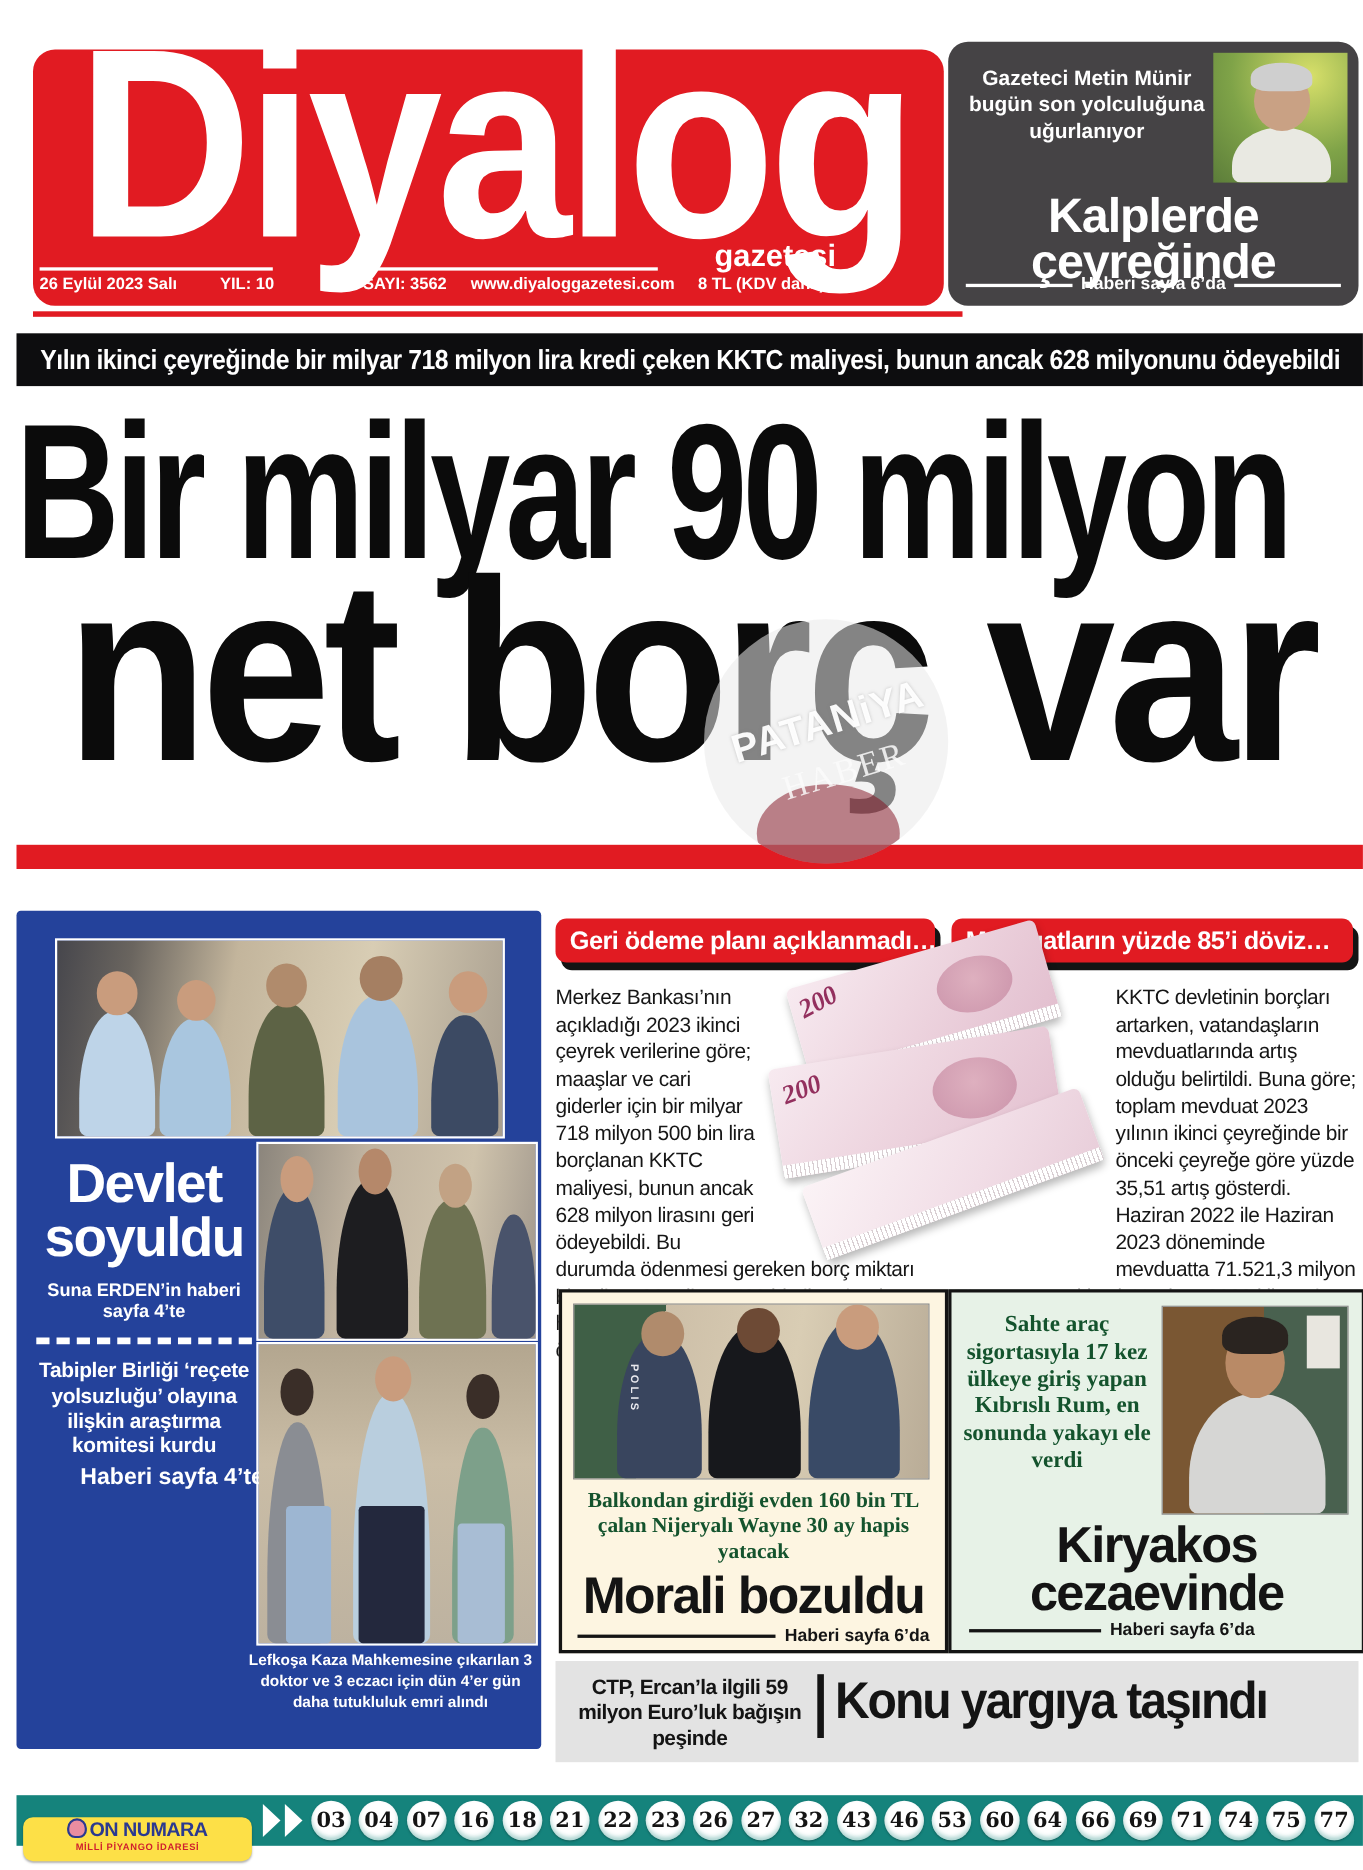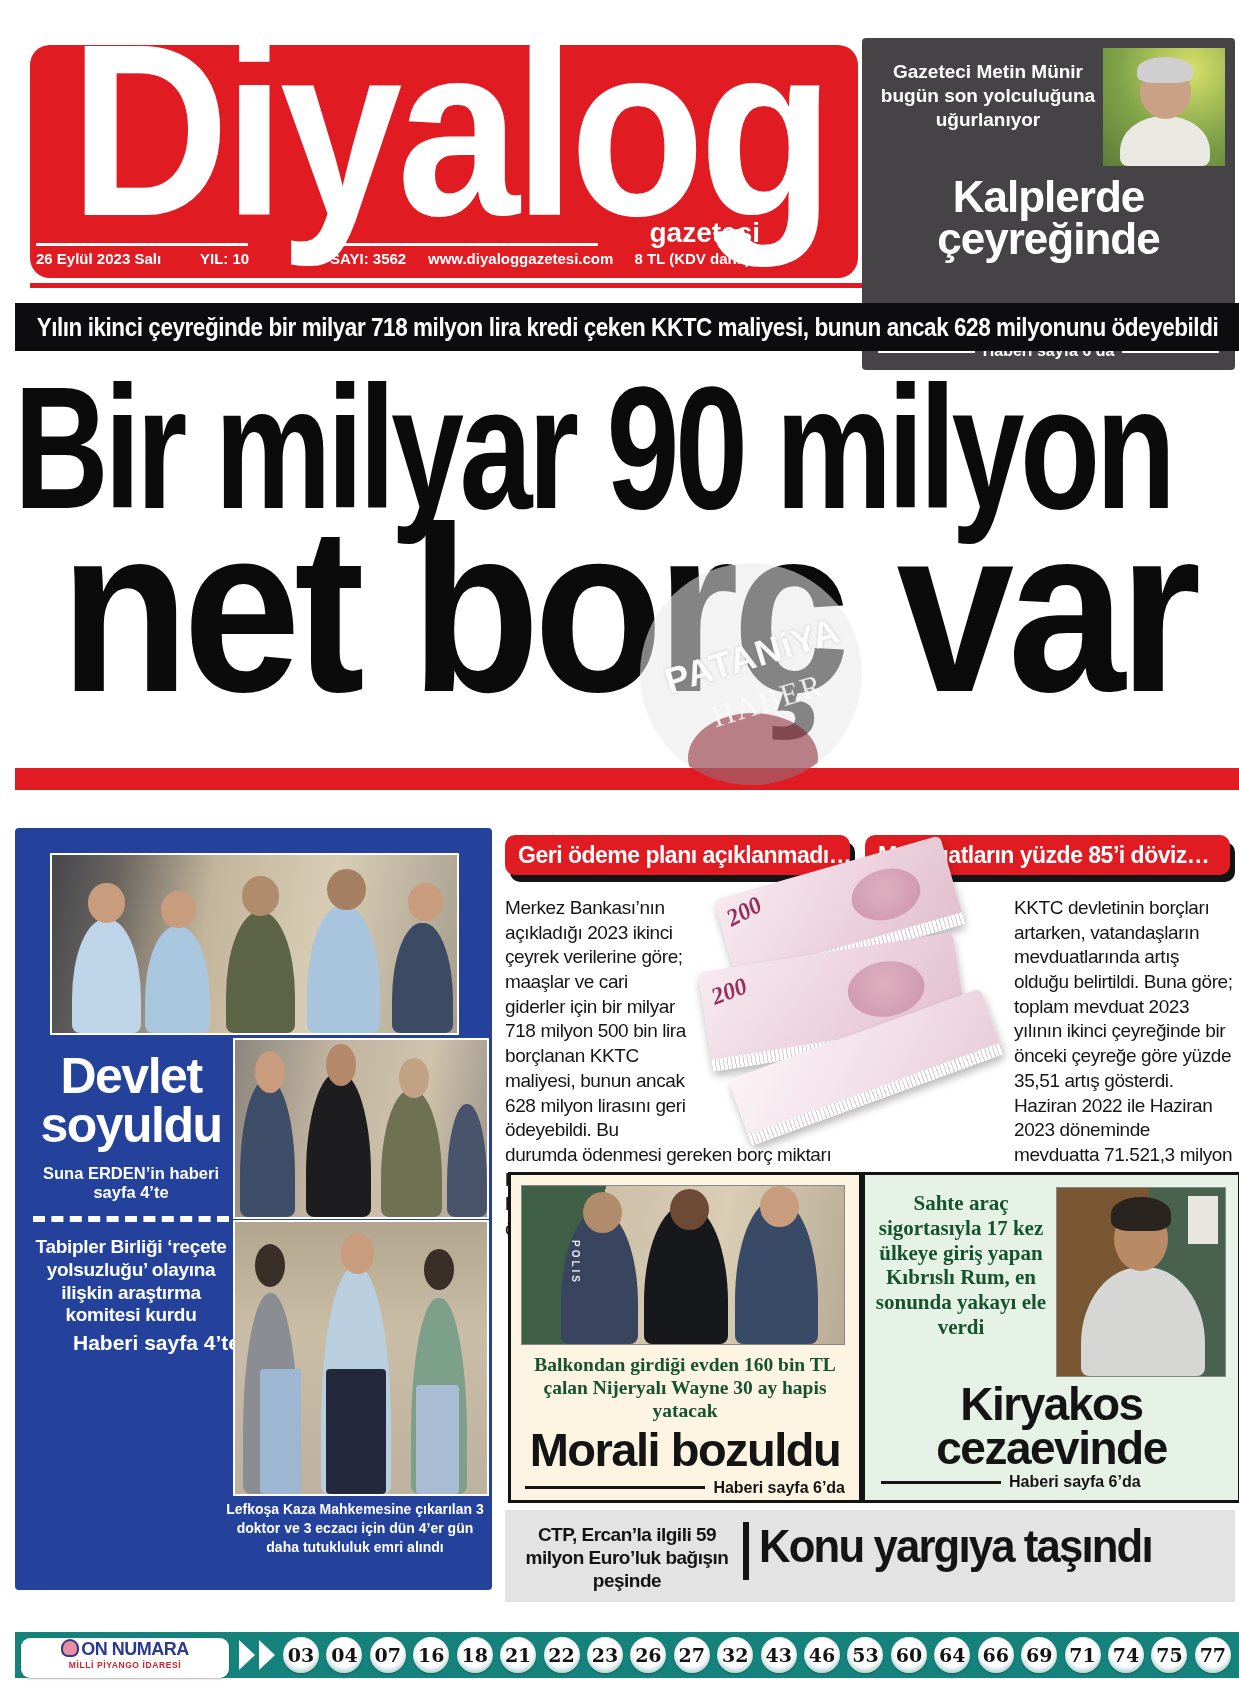--- a/index.html
+++ b/index.html
@@ -10,21 +10,21 @@
             border-radius:20px;}
   .mast-title{position:absolute;left:40px;top:-68px;font-size:245px;font-weight:bold;color:#fff;
               letter-spacing:-6px;line-height:1.25;transform:scaleX(.9);transform-origin:left top;
               white-space:nowrap;z-index:2;}
   .mast-rule{position:absolute;height:3px;background:#fff;top:198px;}
   .mast-small{position:absolute;top:205px;color:#fff;font-size:15px;font-weight:bold;white-space:nowrap;}
   .mast-gaz{position:absolute;right:98px;top:172px;color:#fff;font-size:28px;font-weight:bold;z-index:3;}
   .mast-price{position:absolute;right:108px;top:205px;color:#fff;font-size:15px;font-weight:bold;z-index:3;}
   .red-rule{position:absolute;left:30px;top:283px;width:845px;height:5px;background:#e11b22;}
   
-  .obit{position:absolute;left:862px;top:38px;width:373px;height:332px;background:#454345;border-radius:4px;}
+  .obit{position:absolute;left:862px;top:38px;width:373px;height:240px;background:#454345;border-radius:18px;}
   .obit-photo{position:absolute;right:10px;top:10px;width:122px;height:118px;overflow:hidden;
               background:radial-gradient(circle at 72% 18%,#d8e06a,#7fa348 55%,#5c7d3a);}
   .obit-kicker{position:absolute;left:12px;top:22px;width:228px;color:#fff;font-size:19px;font-weight:bold;
                text-align:center;line-height:1.25;}
   .obit-title{position:absolute;left:0;top:138px;width:100%;text-align:center;color:#fff;font-size:44px;
               font-weight:bold;line-height:.95;letter-spacing:-1px;}
   .plink{display:flex;align-items:center;gap:8px;font-weight:bold;white-space:nowrap;}
   .plink .rule{flex:1;border-top:3px solid currentColor;}
   .obit-page{position:absolute;left:16px;right:16px;bottom:10px;color:#fff;font-size:16px;}
   
@@ -95,21 +95,21 @@
   .ercan{position:absolute;left:505px;top:1510px;width:730px;height:92px;background:#e3e3e3;}
   .ercan-kicker{position:absolute;left:18px;top:14px;width:208px;font-size:19px;font-weight:bold;
                 text-align:center;line-height:1.2;letter-spacing:-.5px;color:#141414;}
   .ercan-div{position:absolute;left:238px;top:12px;width:6px;height:58px;background:#141414;}
   .ercan-title{position:absolute;left:254px;top:8px;font-size:47px;font-weight:bold;color:#141414;
                white-space:nowrap;letter-spacing:-2px;transform:scaleX(.93);transform-origin:left top;}
   .ercan-page{position:absolute;left:120px;right:14px;bottom:6px;font-size:16px;color:#141414;}
   .ercan-page .rule{border-top:3px solid #141414;}
   
   .lotto{position:absolute;left:15px;top:1632px;width:1224px;height:46px;background:#15837c;}
-  .lot-logo{position:absolute;left:6px;top:6px;width:208px;height:40px;background:#ffffff;border-radius:9px;
+  .lot-logo{position:absolute;left:6px;top:20px;width:208px;height:40px;background:#fde047;border-radius:9px;
             box-shadow:0 1px 2px rgba(0,0,0,.3);text-align:center;overflow:hidden;}
   .lot-brand{color:#2b3990;font-size:18px;font-weight:bold;letter-spacing:-.5px;line-height:22px;}
   .hand-icon{display:inline-block;width:14px;height:14px;border-radius:50% 50% 40% 40%;
              background:#e98da0;border:2px solid #2b3990;vertical-align:-2px;margin-right:2px;}
   .lot-agency{color:#d01f2e;font-size:8.5px;font-weight:bold;letter-spacing:.6px;line-height:10px;}
   .chev{position:absolute;top:8px;width:0;height:0;border-top:15px solid transparent;
         border-bottom:15px solid transparent;border-left:16px solid #fff;}
   .nums{position:absolute;left:268px;right:8px;top:5px;display:flex;justify-content:space-between;}
   .num{width:36px;height:36px;border-radius:50%;background:#fff;color:#141414;text-align:center;
        line-height:36px;font-size:19px;font-weight:bold;font-family:"DejaVu Serif",serif;

